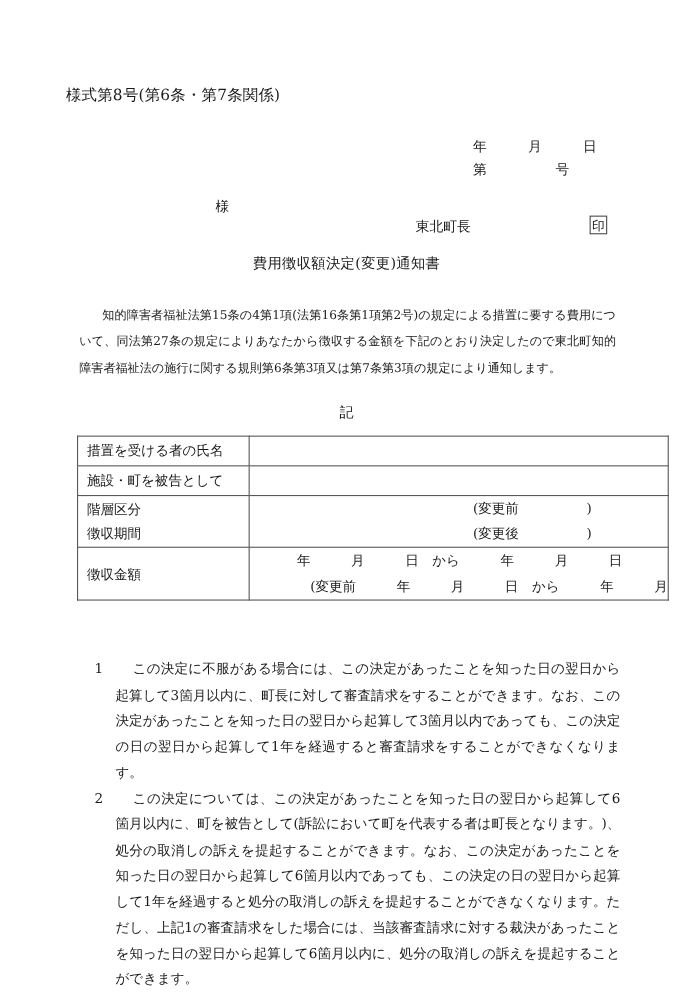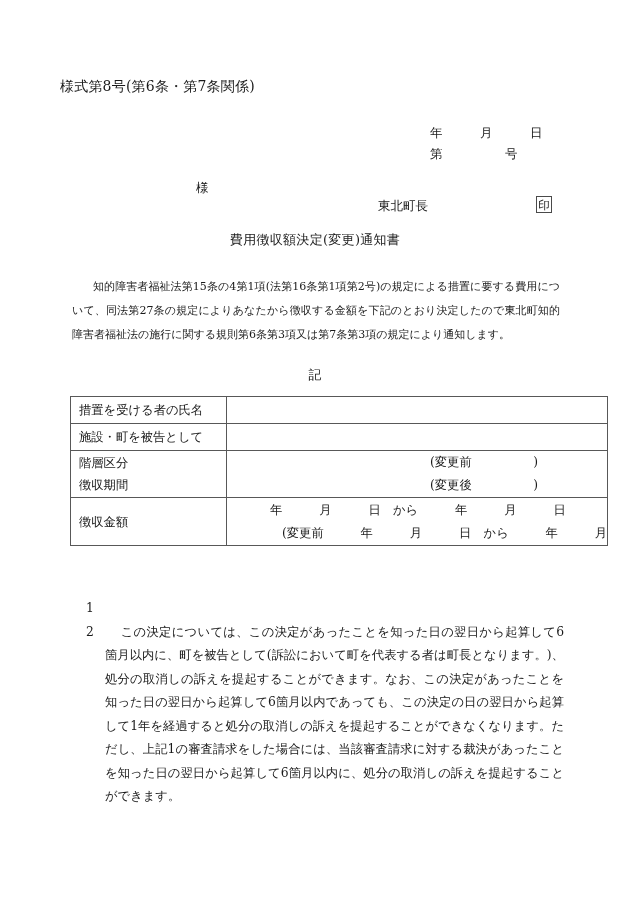--- a/index.html
+++ b/index.html
@@ -258,21 +258,21 @@
           <div class="period-line1">年　　　月　　　日　から　　　年　　　月　　　日</div>
           <div class="period-line2">(変更前　　　年　　　月　　　日　から　　　年　　　月　　　日)</div>
         </td>
       </tr>
     </tbody>
   </table>
 
   <div class="instructions">
 
     <div class="inst-item">
-      <span class="inst-num">1</span><span class="lead"></span>
+      <span class="inst-num">1</span><span class="lead"></span><span>この決定に不服がある場合には、この決定があったことを知った日の翌日から起算して3箇月以内に、町長に対して審査請求をすることができます。なお、この決定があったことを知った日の翌日から起算して3箇月以内であっても、この決定の日の翌日から起算して1年を経過すると審査請求をすることができなくなります。</span>
     </div>
 
     <div class="inst-item">
       <span class="inst-num">2</span><span class="lead"></span><span>この決定については、この決定があったことを知った日の翌日から起算して6箇月以内に、町を被告として(訴訟において町を代表する者は町長となります。)、処分の取消しの訴えを提起することができます。なお、この決定があったことを知った日の翌日から起算して6箇月以内であっても、この決定の日の翌日から起算して1年を経過すると処分の取消しの訴えを提起することができなくなります。ただし、上記1の審査請求をした場合には、当該審査請求に対する裁決があったことを知った日の翌日から起算して6箇月以内に、処分の取消しの訴えを提起することができます。</span>
     </div>
   </div>
 
 </div>
 
 </body></html>

